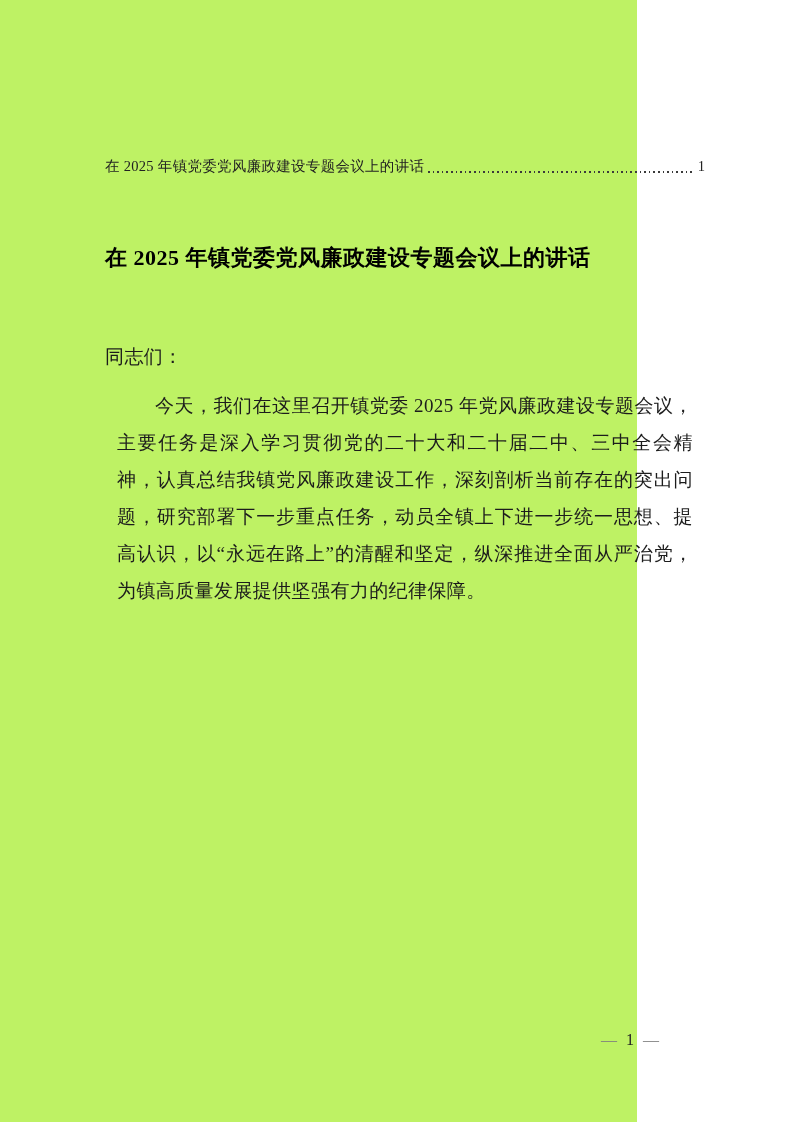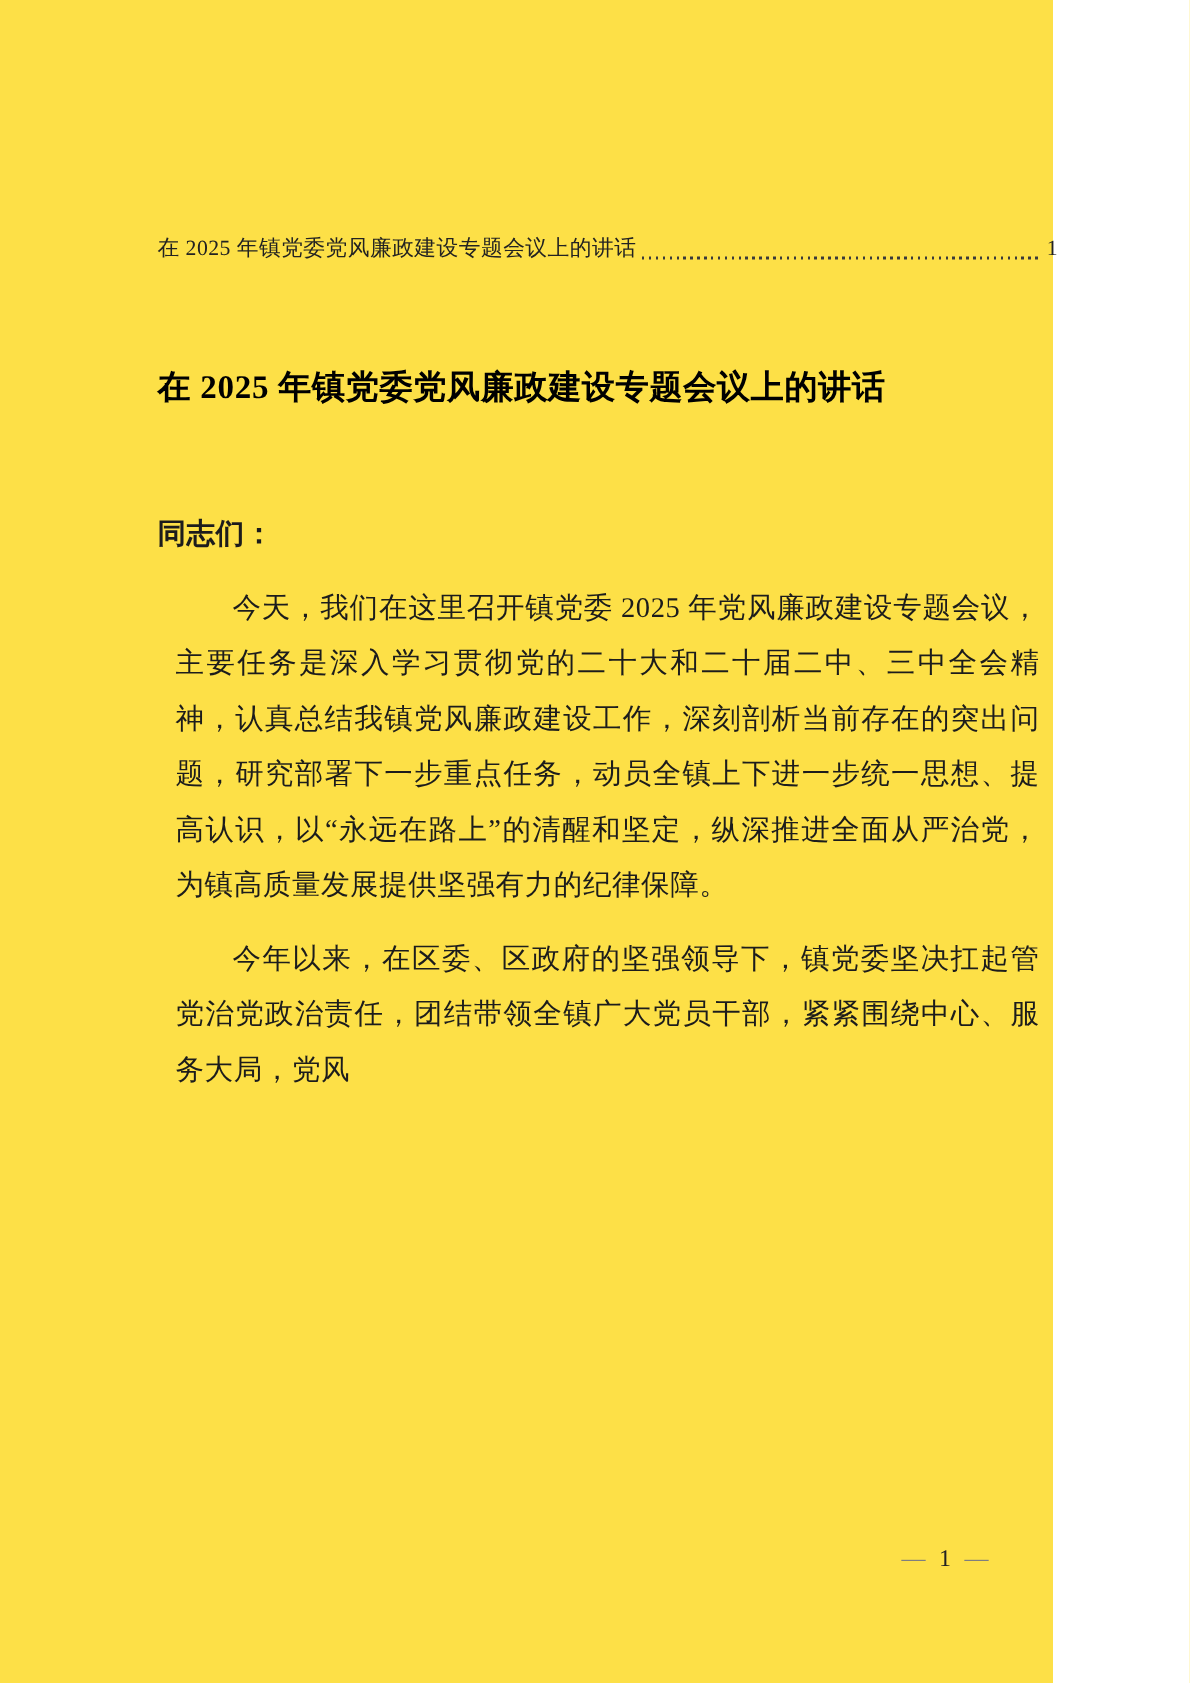--- a/index.html
+++ b/index.html
@@ -11,23 +11,23 @@
   body {
     width: 793px;
     height: 1122px;
     font-family: "Liberation Serif", "DejaVu Serif", serif;
     color: #1a1a1a;
     position: relative;
     overflow: hidden;
   }
   .page {
     position: relative;
-    width: 702px;
+    width: 637px;
     height: 1122px;
-    background: #fde047;
+    background: #bef264;
   }
   .content-col {
     position: absolute;
     left: 105px;
     top: 0;
     width: 600px;
   }
   
   .toc {
     margin-top: 155px;
@@ -73,21 +73,20 @@
     margin-top: 66px;
     font-size: 19px;
     line-height: 37px;
     text-align: justify;
     color: #1c1c1c;
     letter-spacing: 0.4px;
   }
   .salutation {
     margin: 0;
     text-indent: 0;
-    font-weight: bold;
   }
   .body-para {
     margin: 12px;
     text-indent: 2em;
   }
   
   .page-footer {
     position: absolute;
     top: 1030px;
     left: 560px;
@@ -117,21 +116,20 @@
         <span class="toc-leader"></span>
         <span class="toc-pagenum">1</span>
       </div>
     </div>
 
     <h1 class="doc-title">在 2025 年镇党委党风廉政建设专题会议上的讲话</h1>
 
     <div class="body-block">
       <p class="salutation">同志们：</p>
       <p class="body-para">今天，我们在这里召开镇党委 2025 年党风廉政建设专题会议，主要任务是深入学习贯彻党的二十大和二十届二中、三中全会精神，认真总结我镇党风廉政建设工作，深刻剖析当前存在的突出问题，研究部署下一步重点任务，动员全镇上下进一步统一思想、提高认识，以“永远在路上”的清醒和坚定，纵深推进全面从严治党，为镇高质量发展提供坚强有力的纪律保障。</p>
-      <p class="body-para">今年以来，在区委、区政府的坚强领导下，镇党委坚决扛起管党治党政治责任，团结带领全镇广大党员干部，紧紧围绕中心、服务大局，党风</p>
     </div>
 
   </div>
 
   <div class="page-footer">
     <span class="footer-dash">—</span><span class="footer-num">1</span><span class="footer-dash">—</span>
   </div>
 </div>
 
 </body></html>

